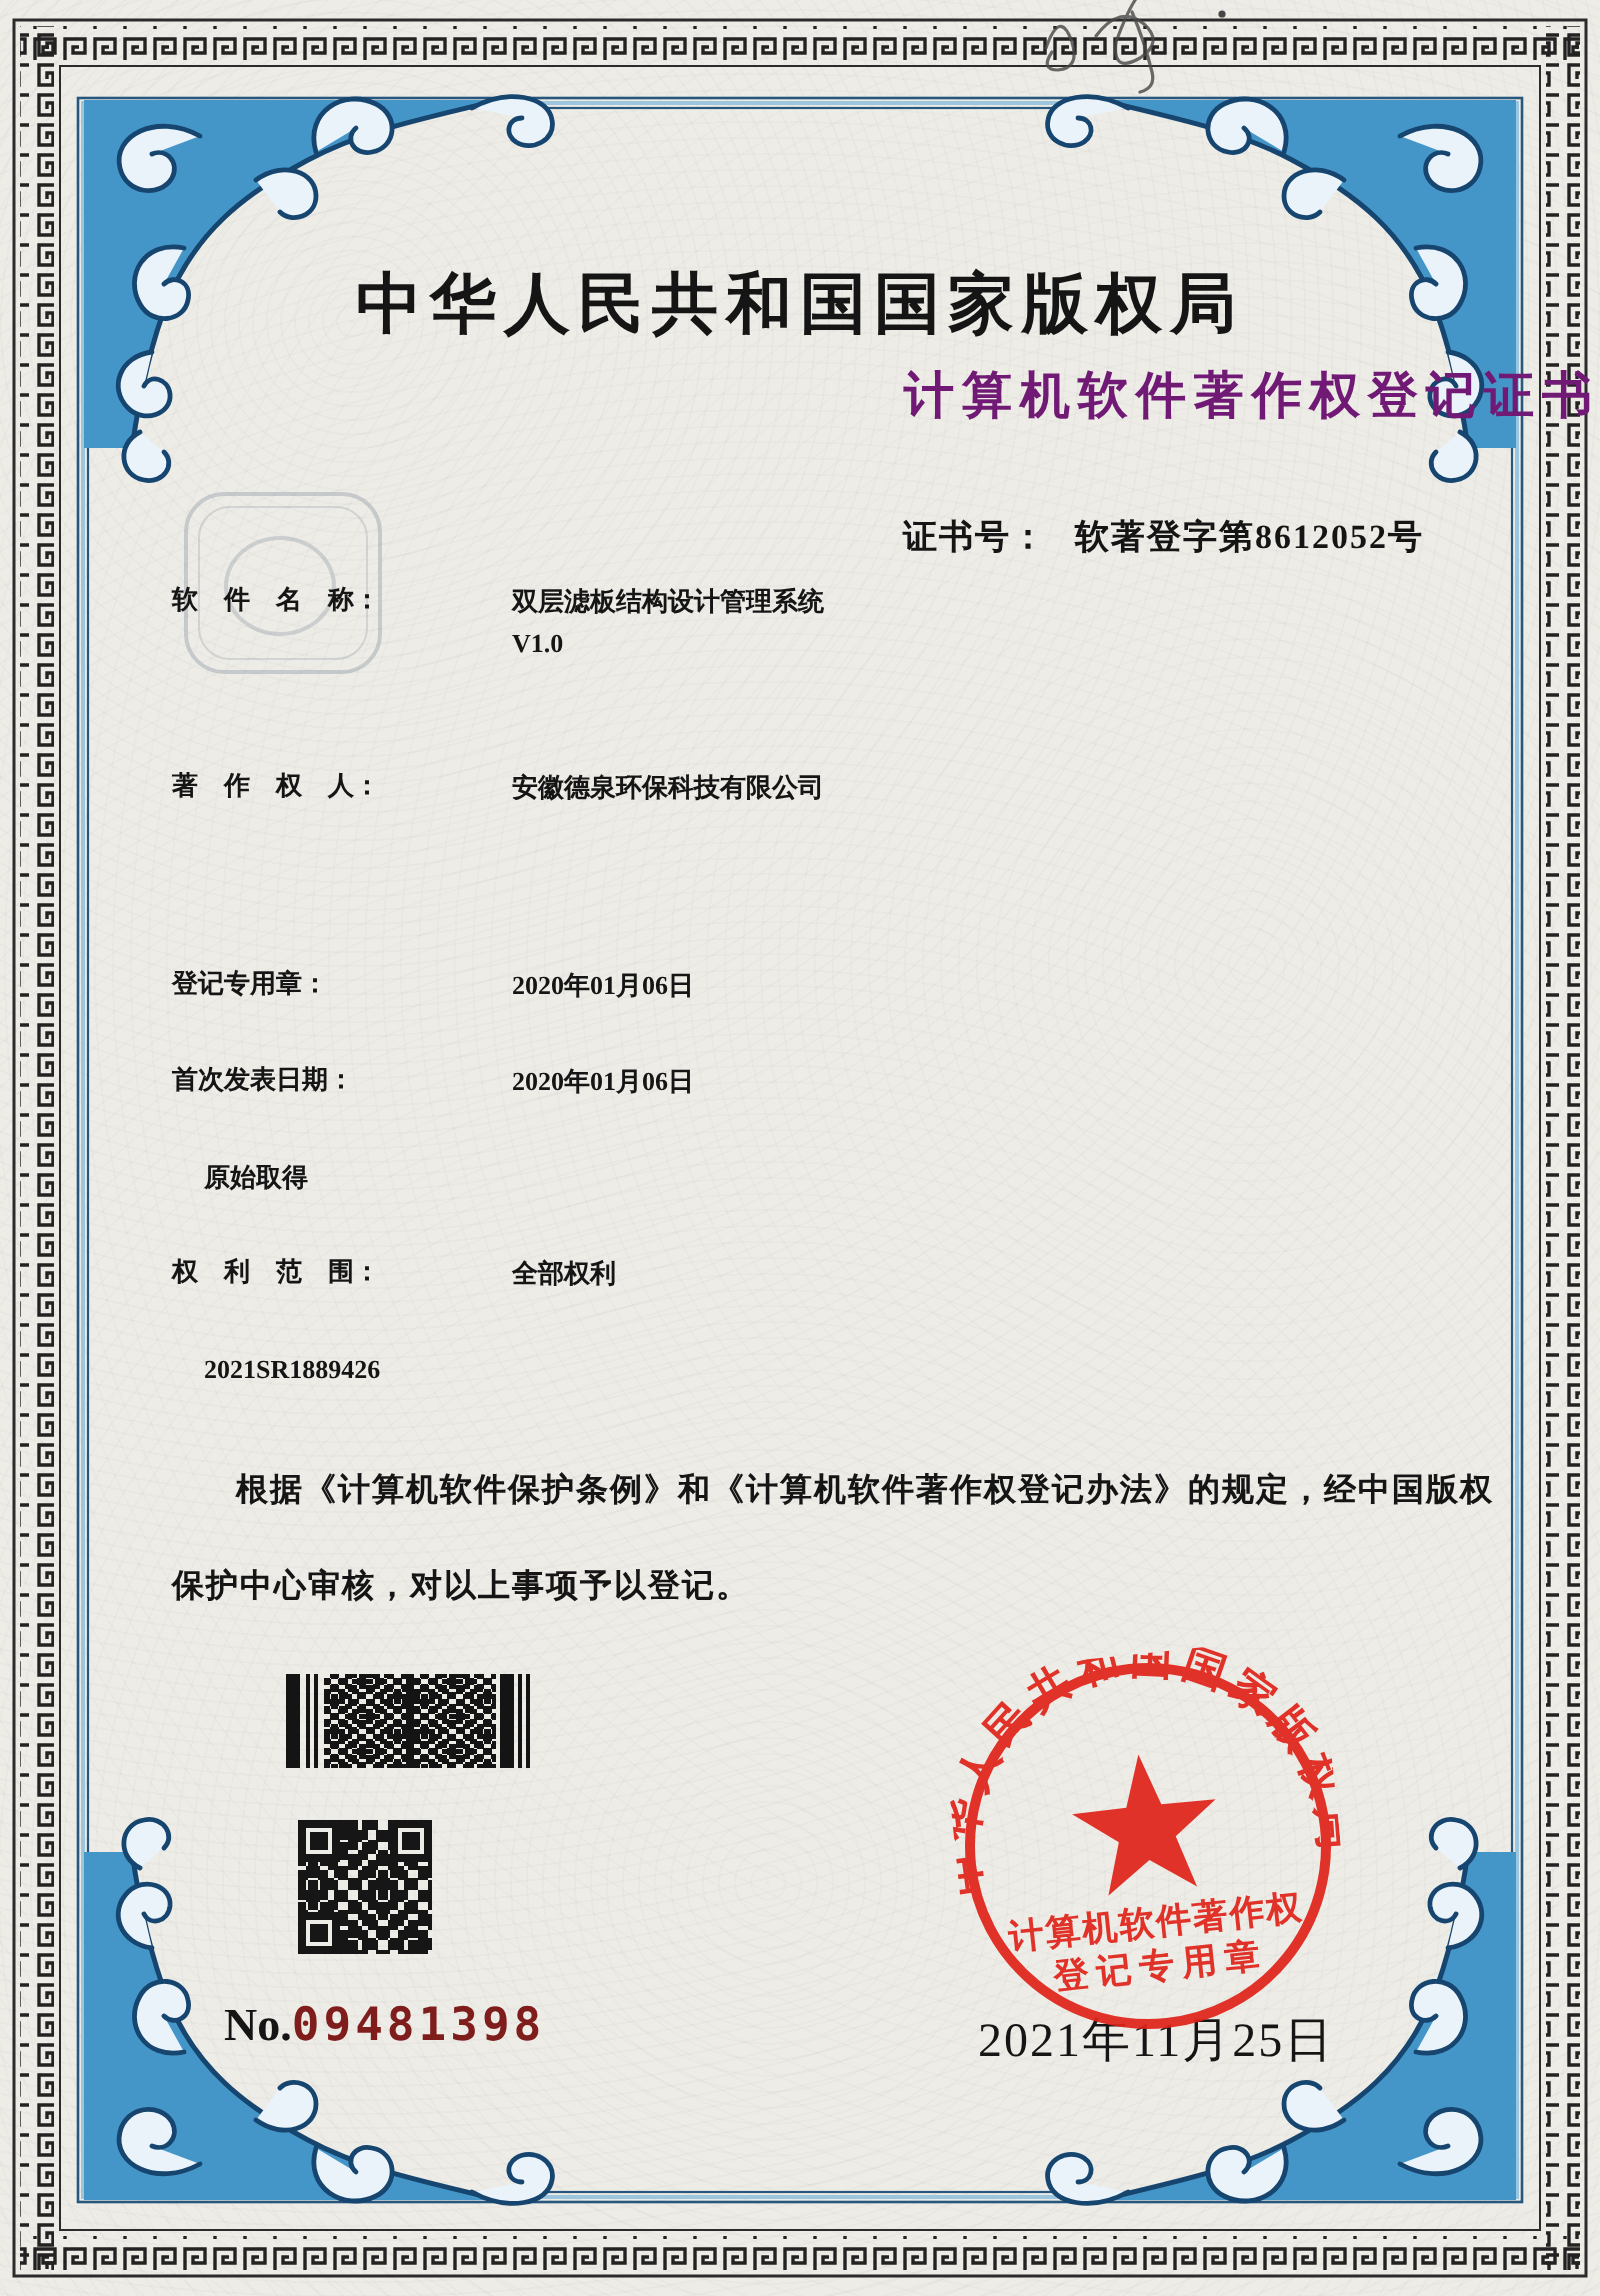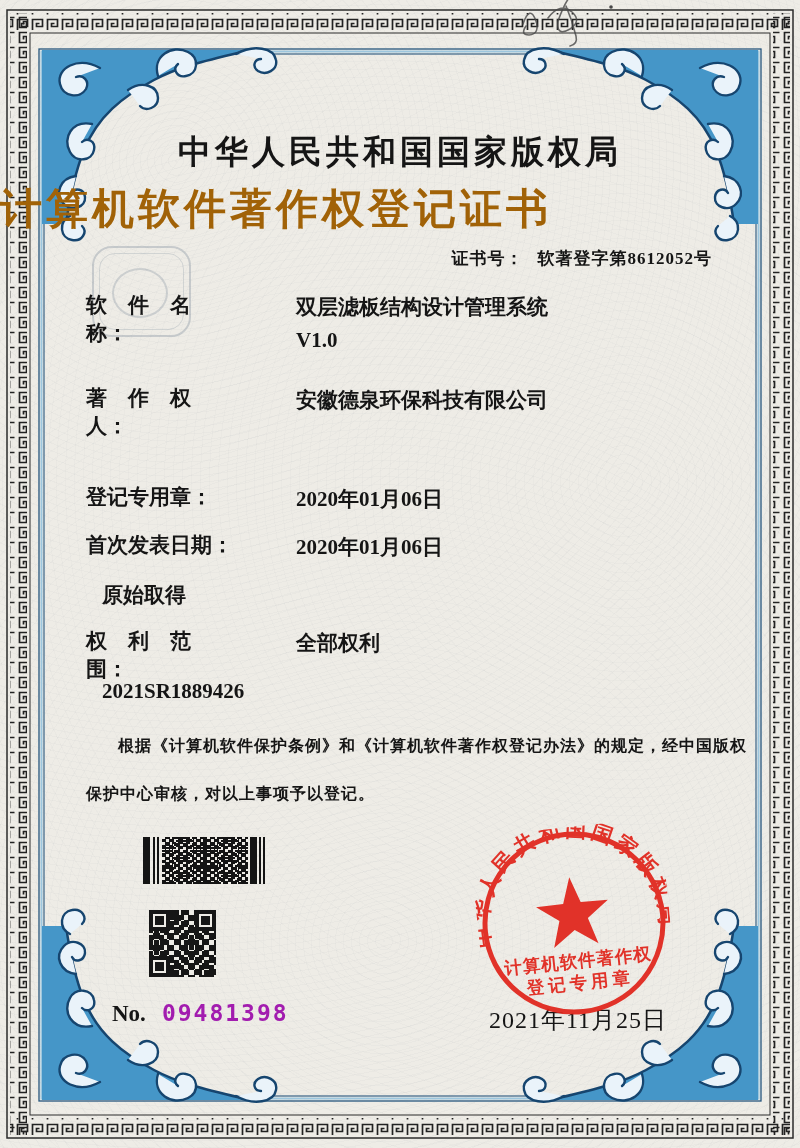--- a/index.html
+++ b/index.html
@@ -10,27 +10,27 @@
       repeating-radial-gradient(circle at 22% 14%, rgba(168,172,178,.07) 0 1px, rgba(0,0,0,0) 1px 7px),
       repeating-radial-gradient(circle at 78% 42%, rgba(168,172,178,.06) 0 1px, rgba(0,0,0,0) 1px 9px),
       repeating-radial-gradient(circle at 48% 82%, rgba(160,168,176,.06) 0 1px, rgba(0,0,0,0) 1px 8px);
     font-family:"Liberation Serif","DejaVu Serif",serif;
     color:#151515;
   }
   .bg-svg{position:absolute;left:0;top:0;z-index:1;}
   .pen-svg{position:absolute;left:0;top:0;z-index:9;}
   .authority{position:absolute;top:130px;left:0;width:100%;text-align:center;
     font-size:33px;font-weight:bold;letter-spacing:4px;z-index:3;}
-  .cert-title{position:absolute;top:181px;left:0;width:100%;text-align:left;
-    font-size:42px;font-weight:bold;letter-spacing:4px;color:#a16207;z-index:3;}
-  .certno{position:absolute;top:247px;right:88px;font-size:17px;font-weight:bold;
+  .cert-title{position:absolute;top:181px;left:0;width:100%;text-align:right;
+    font-size:25px;font-weight:bold;letter-spacing:4px;color:#701a75;z-index:3;}
+  .certno{position:absolute;top:257px;right:88px;font-size:17px;font-weight:bold;
     letter-spacing:1px;z-index:3;}
   .certno .certno-val{margin-left:14px;}
-  .row{position:absolute;left:86px;width:668px;display:flex;font-size:21px;
-    font-weight:bold;z-index:3;gap:40px;}
+  .row{position:absolute;left:86px;width:668px;display:flex;font-size:13px;
+    font-weight:bold;z-index:3;}
   .row .lbl{width:154px;flex:none;}
   .row .val{line-height:1.58;margin-left:16px;}
   .r0{top:291px}.r1{top:384px}.r2{top:483px}.r3{top:531px}.r4{top:579px}.r5{top:627px}.r6{top:675px}
   .stmt{position:absolute;left:86px;top:722px;width:668px;font-size:16px;font-weight:bold;
     line-height:48px;text-indent:2em;letter-spacing:1px;z-index:3;}
   .ghost{position:absolute;left:92px;top:246px;width:95px;height:87px;z-index:2;
     border:2px solid rgba(125,140,155,.35);border-radius:20px;}
   .ghost::before{content:"";position:absolute;inset:5px;border:1px solid rgba(125,140,155,.25);border-radius:16px;}
   .ghost::after{content:"";position:absolute;left:18px;top:20px;width:52px;height:46px;
     border:2px solid rgba(125,140,155,.3);border-radius:50%;}
@@ -42,21 +42,21 @@
       repeating-conic-gradient(#141414 0 25%, rgba(0,0,0,0) 0 50%) 3px 2px/9px 7px;}
   .qr{position:absolute;left:149px;top:910px;width:67px;height:67px;z-index:3;
     background:
       repeating-conic-gradient(#161616 0 25%, rgba(0,0,0,0) 0 50%) 0 0/10px 10px,
       repeating-conic-gradient(#161616 0 25%, rgba(0,0,0,0) 0 50%) 4px 5px/14px 12px;}
   .qr .f{position:absolute;width:13px;height:13px;border:4px solid #161616;background:#eeece6;}
   .qr .f::after{content:"";position:absolute;inset:2px;background:#161616;}
   .qr .f.tl{left:0;top:0}.qr .f.tr{right:0;top:0}.qr .f.bl{left:0;bottom:0}
   .serial{position:absolute;left:112px;top:1000px;font-size:23px;font-weight:bold;z-index:3;}
   .serial .num{font-family:"DejaVu Sans Mono","Liberation Mono",monospace;
-    color:#a21caf;margin-left:16px;letter-spacing:2px;font-weight:bold;}
+    color:#7f1d1d;letter-spacing:2px;font-weight:bold;}
   .seal-svg{position:absolute;left:478px;top:827px;width:192px;height:192px;
     transform:rotate(-6deg);z-index:5;opacity:.93;}
   .issue-date{position:absolute;left:489px;top:1004px;font-size:24px;font-weight:normal;
     letter-spacing:1px;z-index:4;}
 </style>
 </head>
 <body>
 
 <svg class="bg-svg" width="800" height="1148" viewBox="0 0 800 1148">
   <defs>

